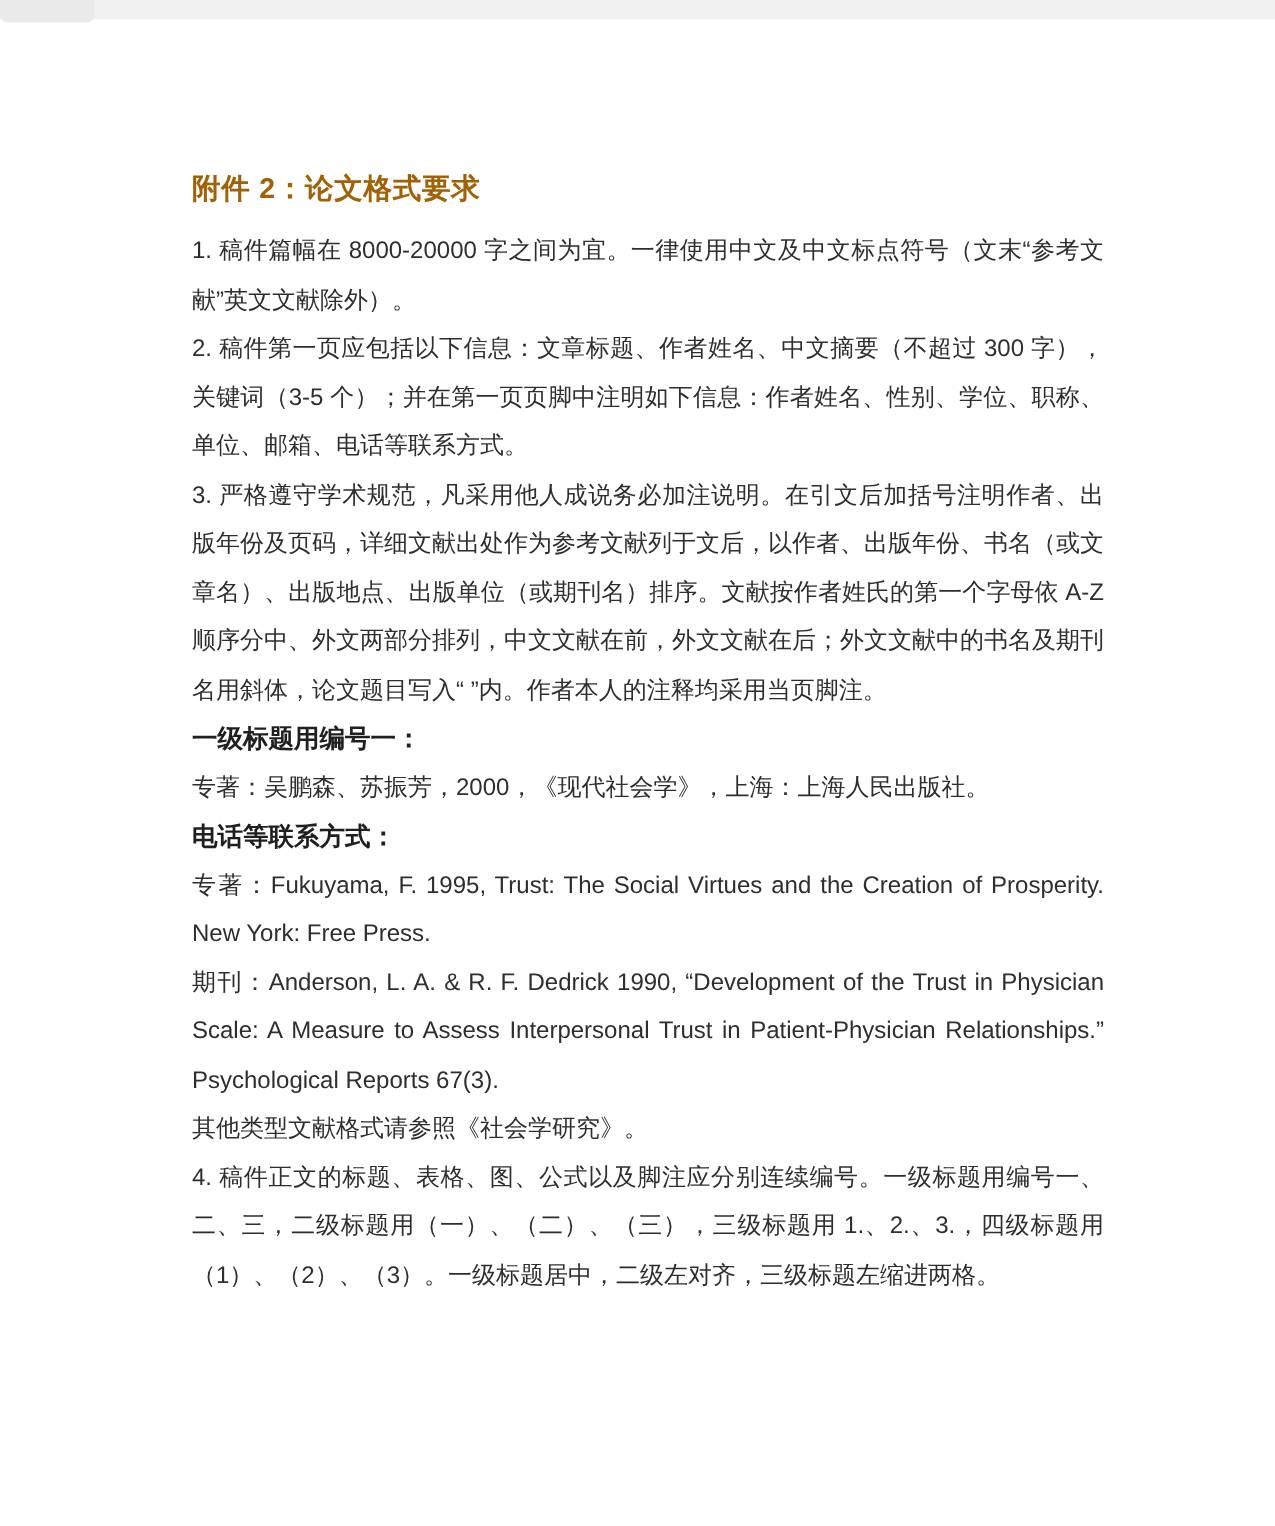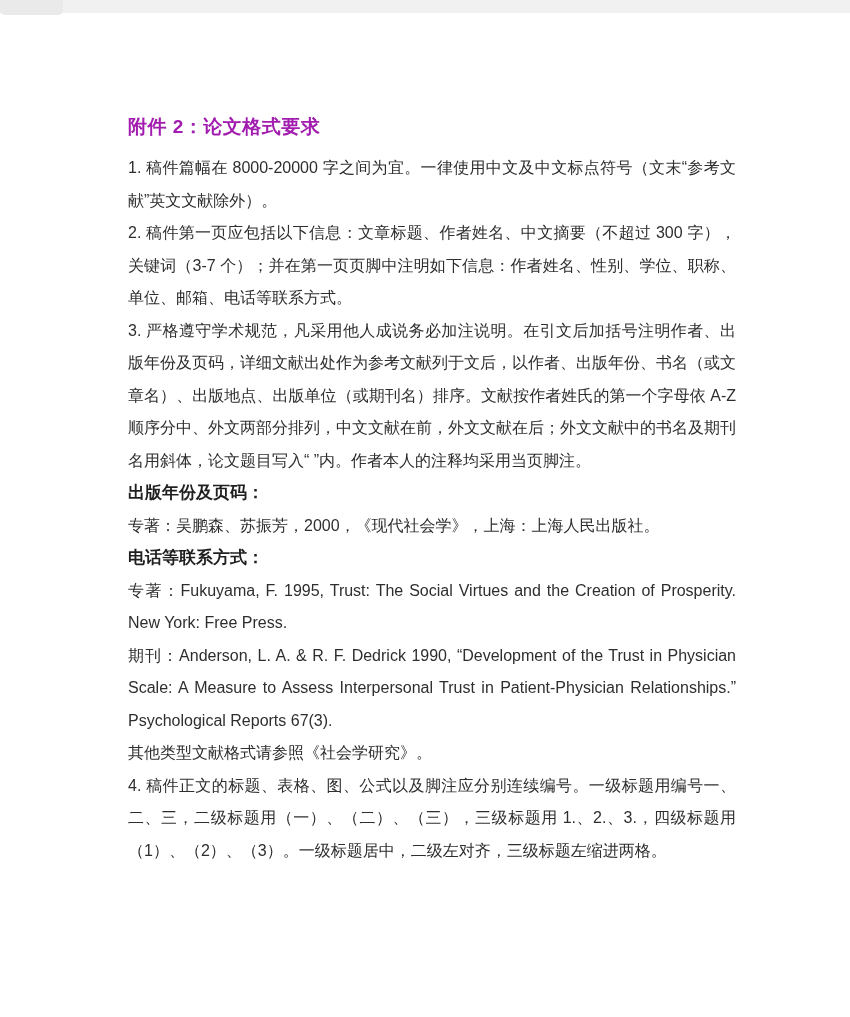--- a/index.html
+++ b/index.html
@@ -35,21 +35,21 @@
     position: absolute;
     left: 128px;
     top: 110px;
     width: 608px;
   }
   .doc .title {
     font-size: 19px;
     font-weight: 700;
     line-height: 34px;
     margin: 0 0 8px 0;
-    color: #a21caf;
+    color: #a16207;
     letter-spacing: 0.5px;
   }
   .doc .heading {
     font-size: 17px;
     font-weight: 700;
     line-height: 32.5px;
     margin: 0;
     color: #1f1f1f;
   }
   .doc .body {
@@ -64,23 +64,23 @@
 </head>
 <body>
 
 <div class="page">
   <div class="topbar">
     <div class="topbar-tab"></div>
   </div>
   <div class="doc">
       <h1 class="title">附件 2：论文格式要求</h1>
       <p class="body">1. 稿件篇幅在 8000-20000 字之间为宜。一律使用中文及中文标点符号（文末“参考文献”英文文献除外）。</p>
-      <p class="body">2. 稿件第一页应包括以下信息：文章标题、作者姓名、中文摘要（不超过 300 字），关键词（3-7 个）；并在第一页页脚中注明如下信息：作者姓名、性别、学位、职称、单位、邮箱、电话等联系方式。</p>
+      <p class="body">2. 稿件第一页应包括以下信息：文章标题、作者姓名、中文摘要（不超过 300 字），关键词（3-5 个）；并在第一页页脚中注明如下信息：作者姓名、性别、学位、职称、单位、邮箱、电话等联系方式。</p>
       <p class="body">3. 严格遵守学术规范，凡采用他人成说务必加注说明。在引文后加括号注明作者、出版年份及页码，详细文献出处作为参考文献列于文后，以作者、出版年份、书名（或文章名）、出版地点、出版单位（或期刊名）排序。文献按作者姓氏的第一个字母依 A-Z 顺序分中、外文两部分排列，中文文献在前，外文文献在后；外文文献中的书名及期刊名用斜体，论文题目写入“ ”内。作者本人的注释均采用当页脚注。</p>
-      <h2 class="heading">出版年份及页码：</h2>
+      <h2 class="heading">一级标题用编号一：</h2>
       <p class="body">专著：吴鹏森、苏振芳，2000，《现代社会学》，上海：上海人民出版社。</p>
       <h2 class="heading">电话等联系方式：</h2>
       <p class="body">专著：Fukuyama, F. 1995, Trust: The Social Virtues and the Creation of Prosperity. New York: Free Press.</p>
       <p class="body">期刊：Anderson, L. A. &amp; R. F. Dedrick 1990, “Development of the Trust in Physician Scale: A Measure to Assess Interpersonal Trust in Patient-Physician Relationships.” Psychological Reports 67(3).</p>
       <p class="body">其他类型文献格式请参照《社会学研究》。</p>
       <p class="body">4. 稿件正文的标题、表格、图、公式以及脚注应分别连续编号。一级标题用编号一、二、三，二级标题用（一）、（二）、（三），三级标题用 1.、2.、3.，四级标题用（1）、（2）、（3）。一级标题居中，二级左对齐，三级标题左缩进两格。</p>
     </div>
 </div>
 
 </body></html>

